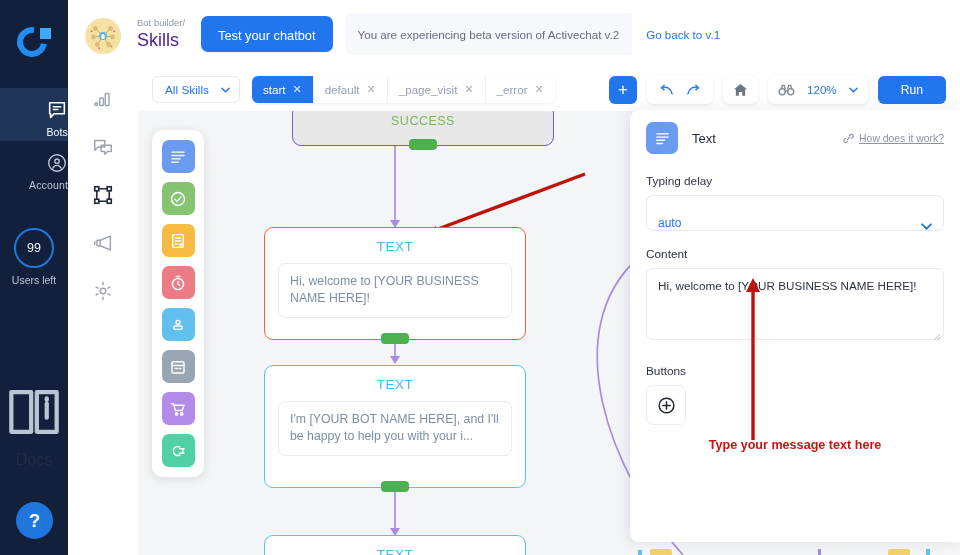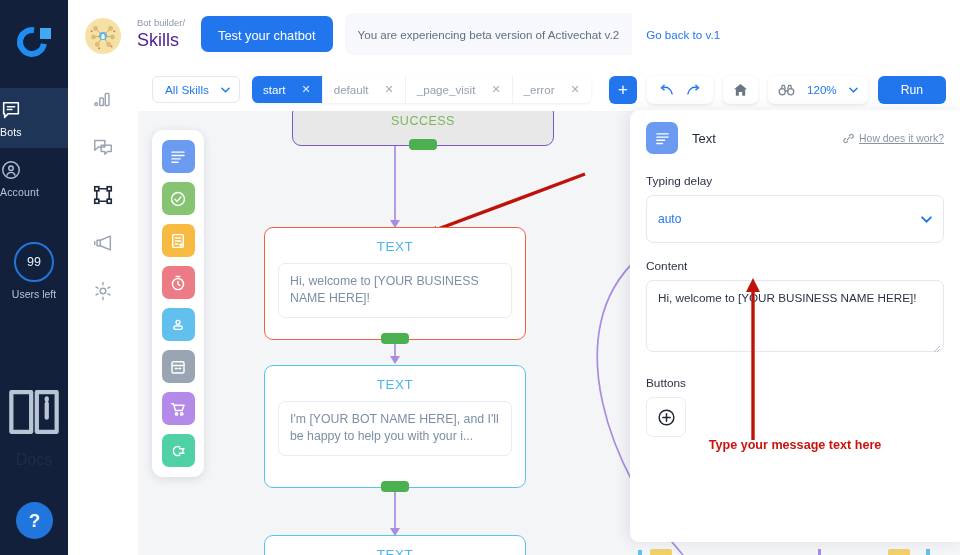--- a/index.html
+++ b/index.html
@@ -33,22 +33,22 @@
     width: 30px; height: 30px; border-radius: 50%;
     border: 6px solid #1e8cf0;
     border-right-color: transparent;
     transform: rotate(-36deg);
   }
   .logo .sq {
     position: absolute; right: 0px; top: 1px;
     width: 11px; height: 11px; background: #3fa9f5;
   }
   .nav-item {
-    width: 68px; padding: 11px 0 10px;
-    display: flex; flex-direction: column; align-items: flex-start;
+    width: 68px; padding: 11px 0 3px;
+    display: flex; flex-direction: column; align-items: flex-end;
     gap: 5px; cursor: pointer;
   }
   .nav-item.active { background: #1e3558; }
   .nav-item .ic { width: 22px; height: 22px; display: block; }
   .nav-item .lbl {
     font-size: 10.5px; color: #b9c4d4; letter-spacing: .15px;
   }
   .nav-item.active .lbl { color: #ffffff; }
   .users-box {
     margin-top: 34px;
@@ -208,21 +208,21 @@
     padding: 0 9px 0 12px; cursor: pointer;
     font-size: 11.8px; color: #2176ee; background: #fff;
   }
   .tabgroup {
     margin-left: 12px; display: flex; align-items: center;
     border-radius: 6px; overflow: hidden;
     box-shadow: 0 1px 3px rgba(30,50,90,.09);
     height: 27px;
   }
   .tab {
-    height: 27px; display: flex; align-items: center; gap: 16px;
+    height: 27px; display: flex; align-items: center; gap: 7px;
     padding: 0 11px; font-size: 11.6px; color: #95a0b0;
     background: #fff; cursor: pointer;
     border-right: 1px solid #eef1f5;
   }
   .tab:last-child { border-right: none; }
   .tab.active { background: #2176ee; color: #fff; }
   .tab .x { font-size: 11px; opacity: .85; cursor: pointer; }
 
   .toolbar {
     margin-left: auto; margin-right: 14px;
@@ -270,22 +270,22 @@
   .rp-title { margin-left: 14px; font-size: 13px; color: #1d2636; }
   .rp-help {
     margin-left: auto; display: flex; align-items: center; gap: 5px;
     cursor: pointer;
   }
   .rp-help span {
     font-size: 10.4px; color: #8a93a3; text-decoration: underline;
   }
   .fld-lbl { font-size: 11.8px; color: #2a3344; margin-bottom: 7px; }
   .sel {
-    height: 48px; border: 1px solid #e4e8ef; border-radius: 7px;
-    display: flex; align-items: center; padding: 0 11px;
+    height: 36px; border: 1px solid #e4e8ef; border-radius: 7px;
+    display: flex; align-items: flex-end; padding: 0 11px;
     font-size: 12px; color: #2176ee; cursor: pointer; background: #fff;
   }
   .sel .chev { margin-left: auto; }
   .blk { margin-top: 16px; }
   .ta {
     border: 1px solid #e4e8ef; border-radius: 7px;
     height: 72px; padding: 9px 11px;
     font-size: 11.7px; color: #2b3445; line-height: 1.4;
     background: #fff; position: relative; overflow: hidden;
     font-family: inherit;

